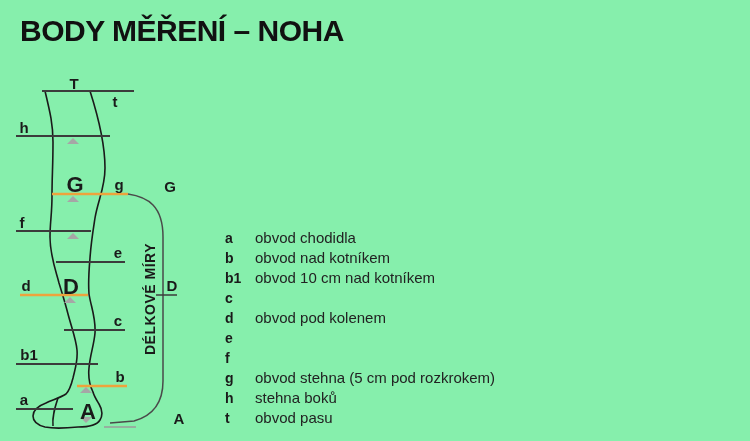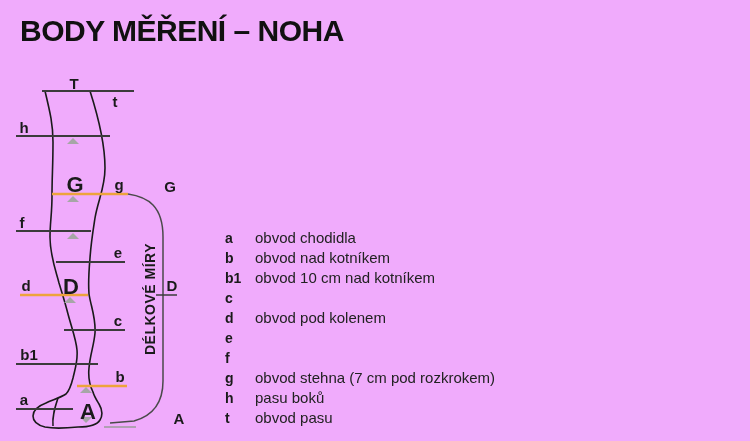--- a/index.html
+++ b/index.html
@@ -1,17 +1,17 @@
 <!DOCTYPE html>
 <html><head>
 <meta charset="utf-8">
 <style>
   html,body{margin:0;padding:0;background:#ffffff;}
   .stage{
-    position:relative;width:750px;height:441px;background:#f0abfc;overflow:hidden;
+    position:relative;width:750px;height:441px;background:#86efac;overflow:hidden;
     font-family:"Liberation Sans",sans-serif;color:#111;
   }
   .page-title{
     position:absolute;left:20px;top:14px;
     font-size:30px;font-weight:bold;letter-spacing:-0.5px;color:#111;white-space:nowrap;
   }
   .diagram-svg{position:absolute;left:0;top:0;}
   .legend{
     position:absolute;left:225px;top:228px;width:320px;
   }
@@ -127,25 +127,25 @@
         <span class="legend-label">obvod pod kolenem</span>
       </div>
       <div class="legend-row">
         <span class="legend-key">e</span>
       </div>
       <div class="legend-row">
         <span class="legend-key">f</span>
       </div>
       <div class="legend-row">
         <span class="legend-key">g</span>
-        <span class="legend-label">obvod stehna (7 cm pod rozkrokem)</span>
+        <span class="legend-label">obvod stehna (5 cm pod rozkrokem)</span>
       </div>
       <div class="legend-row">
         <span class="legend-key">h</span>
-        <span class="legend-label">pasu boků</span>
+        <span class="legend-label">stehna boků</span>
       </div>
       <div class="legend-row">
         <span class="legend-key">t</span>
         <span class="legend-label">obvod pasu</span>
       </div>
     </div>
 
 </div>
 
 </body></html>

